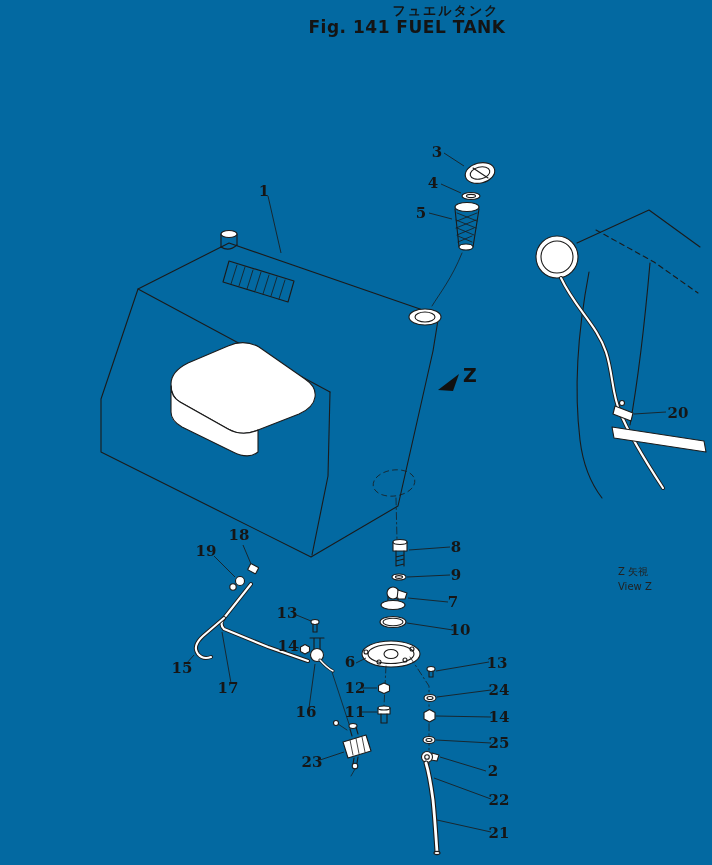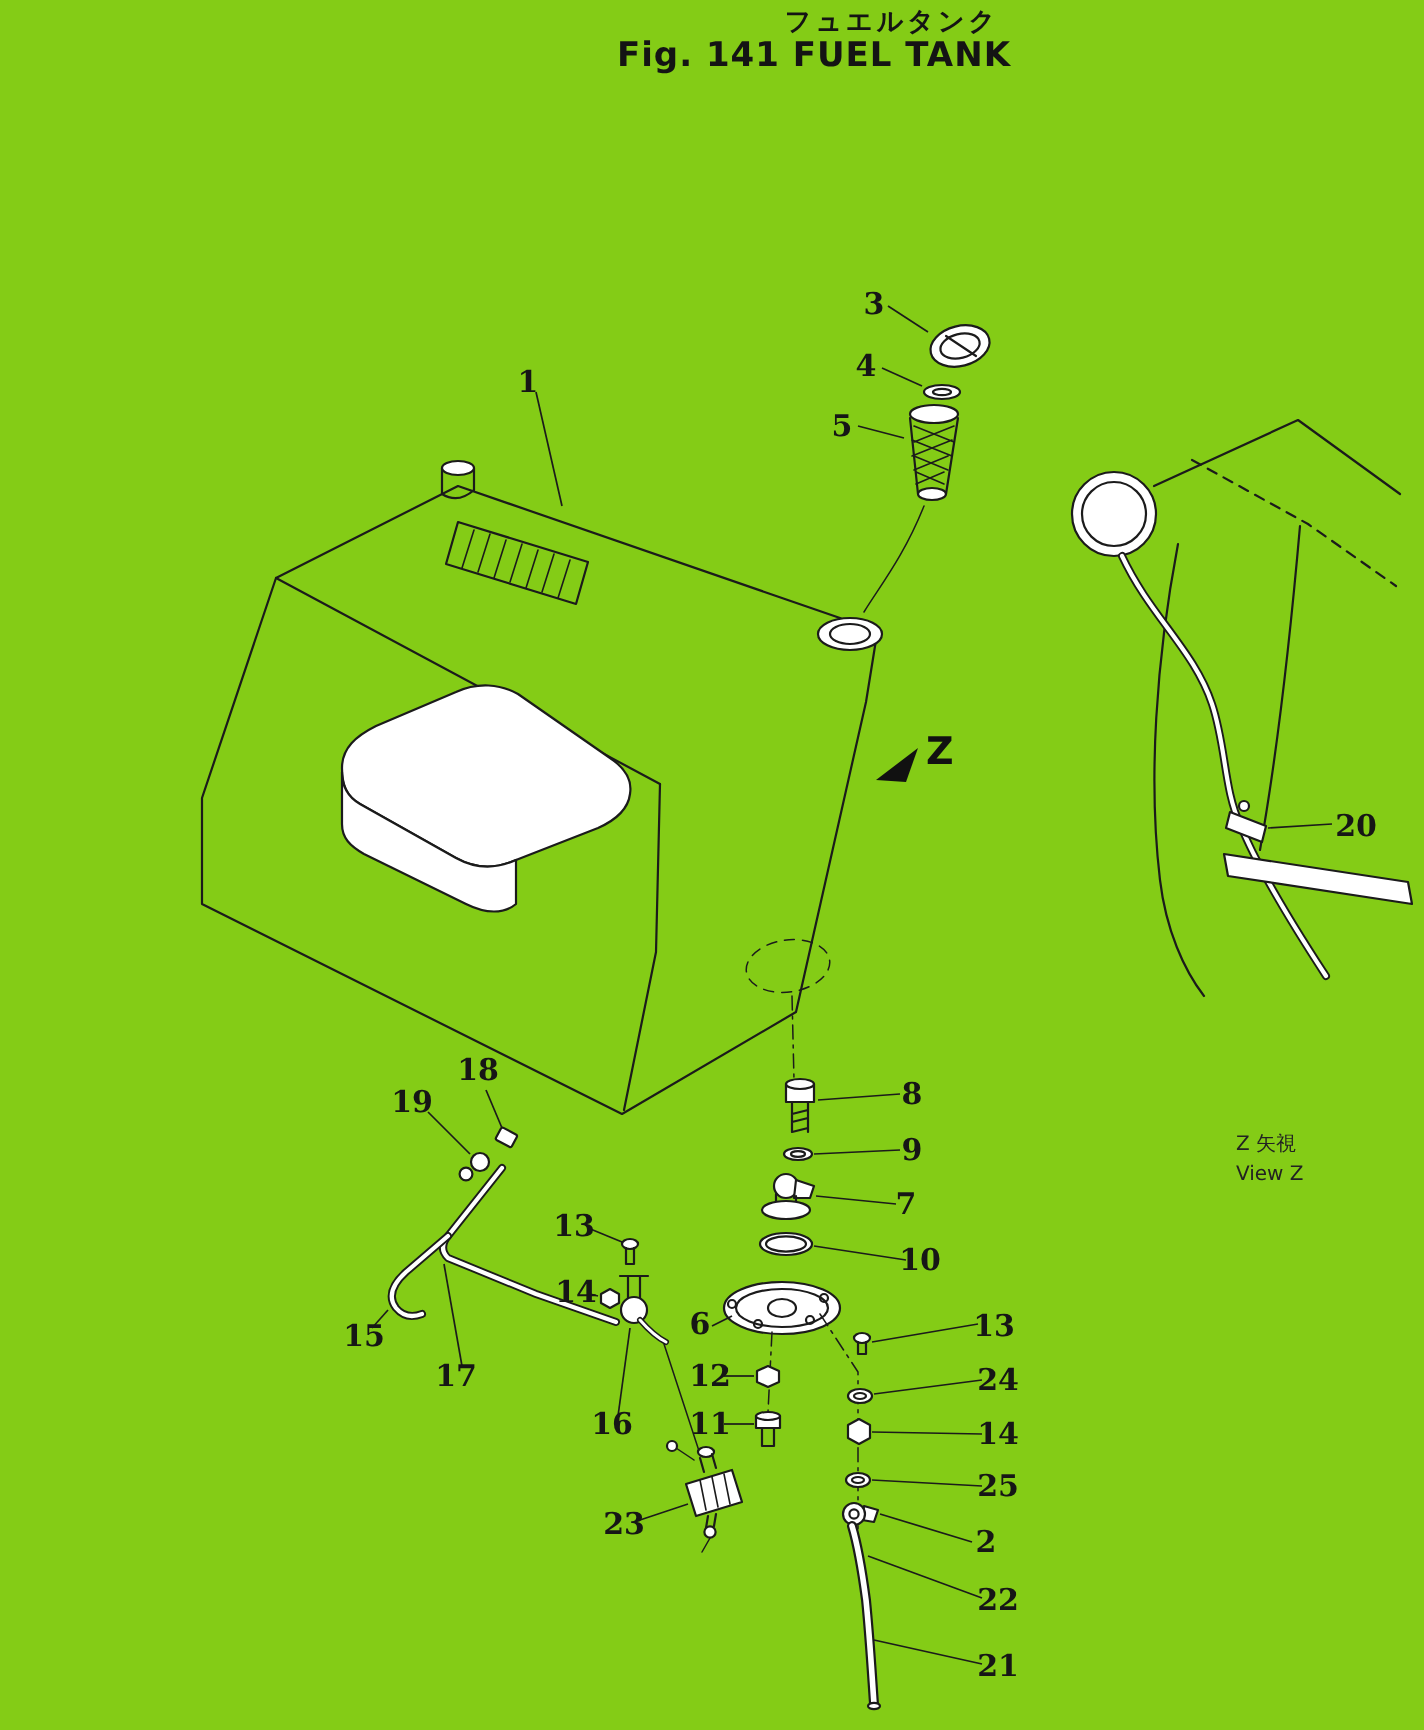--- a/index.html
+++ b/index.html
@@ -1,16 +1,16 @@
 <!DOCTYPE html>
 <html><head>
 <meta charset="utf-8">
 <style>
   html,body{margin:0;padding:0;background:#fdfdfb;}
-  .page{position:relative;width:712px;height:865px;background:#84cc16;overflow:hidden;
+  .page{position:relative;width:712px;height:865px;background:#0369a1;overflow:hidden;
         font-family:"DejaVu Sans",sans-serif;}
   svg text{user-select:none;}
   .t-jp{font:bold 13px "DejaVu Sans",sans-serif;fill:#141414;letter-spacing:2px;}
   .t-en{font:bold 17px "DejaVu Sans",sans-serif;fill:#141414;letter-spacing:.5px;}
   .co{font:bold 15px "DejaVu Serif",serif;fill:#161616;}
   .vz{font:10px "DejaVu Sans",sans-serif;fill:#222;}
   .zl{font:bold 19px "DejaVu Sans",sans-serif;fill:#111;}
   .ln *{fill:none;stroke:#1b1b1b;stroke-width:1.1;stroke-linecap:round;stroke-linejoin:round;}
   .ln .wf{fill:#fff;}
   .ln .thin{stroke-width:.75;}

